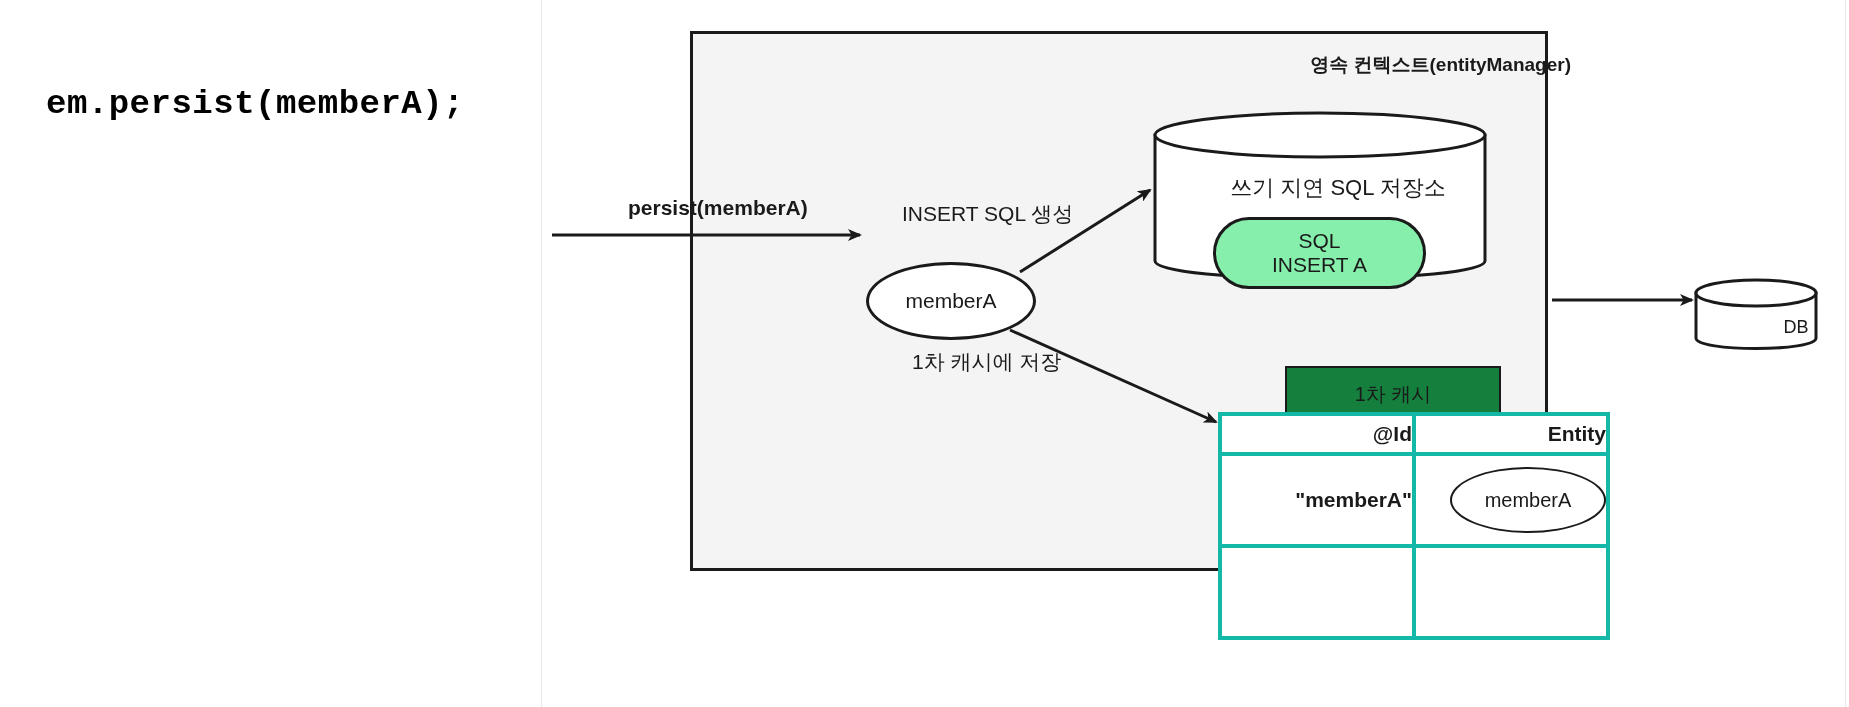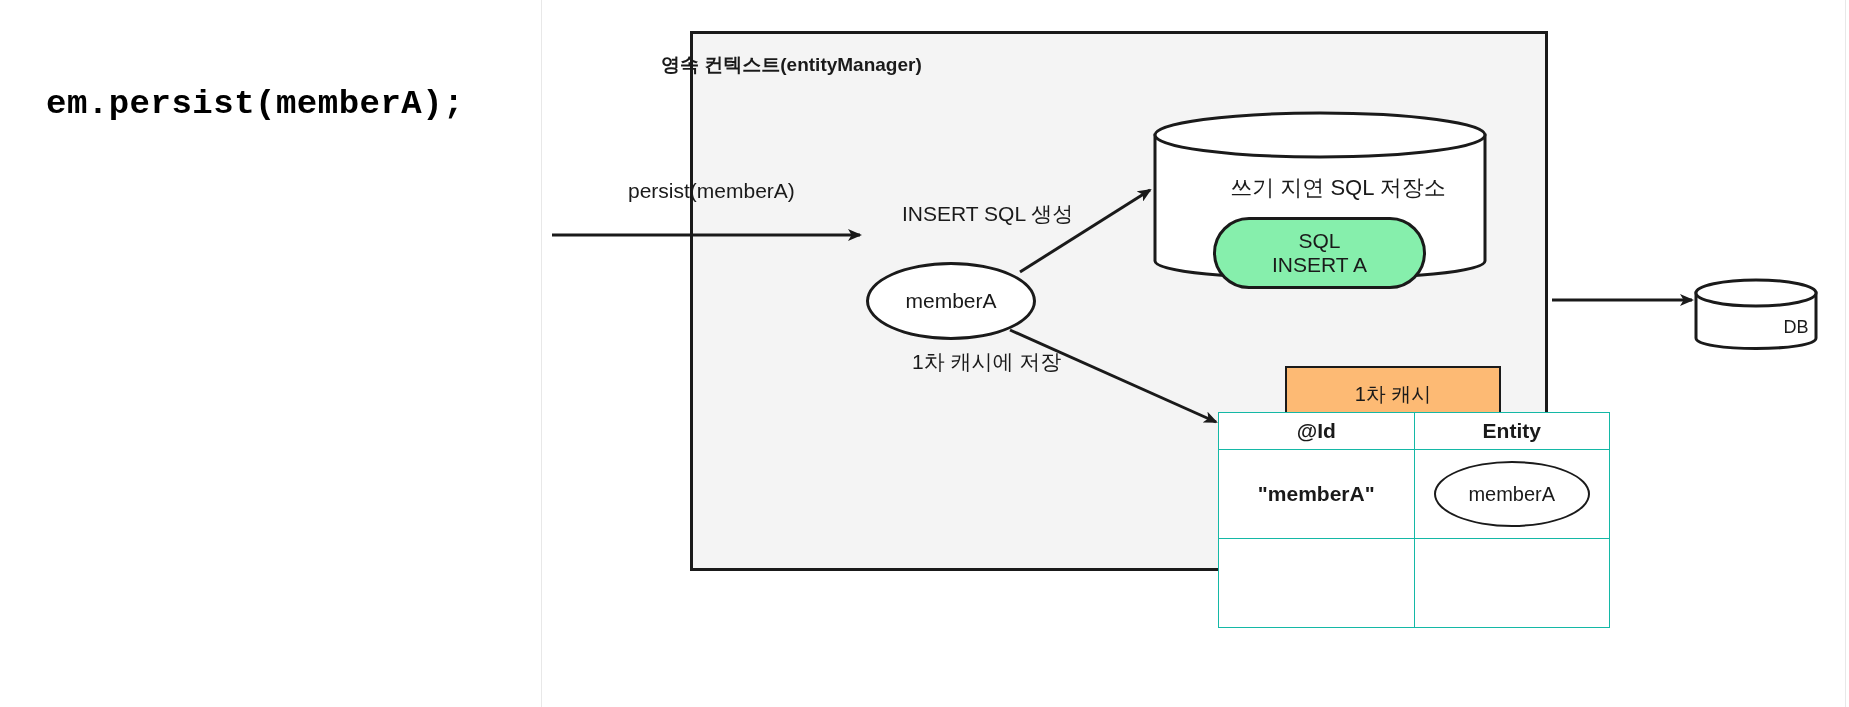--- a/index.html
+++ b/index.html
@@ -48,24 +48,24 @@
     left: 690px;
     top: 31px;
     width: 858px;
     height: 540px;
     background: #f4f4f4;
     border: 3px solid #1a1a1a;
     box-sizing: border-box;
   }
   .context-title {
     position: absolute;
-    left: 661px;
+    left: 713px;
     top: 52px;
     width: 858px;
-    text-align: left;
+    text-align: right;
     font-size: 19px;
     font-weight: bold;
     color: #1a1a1a;
   }
 
   
   .overlay {
     position: absolute;
     left: 0;
     top: 0;
@@ -74,21 +74,21 @@
     pointer-events: none;
   }
 
   
   .lbl {
     position: absolute;
     font-size: 21px;
     color: #1a1a1a;
     white-space: nowrap;
   }
-  .lbl-persist   { left: 628px; top: 179px; }
+  .lbl-persist   { left: 628px; top: 196px; font-weight: bold; }
   .lbl-insert    { left: 902px; top: 156px; margin-top: 44px; }
   .lbl-cache     { left: 912px; top: 348px; }
 
   
   .ellipse-member {
     position: absolute;
     left: 866px;
     top: 262px;
     width: 170px;
     height: 78px;
@@ -140,21 +140,21 @@
     color: #1a1a1a;
   }
 
   
   .cache-tab {
     position: absolute;
     left: 1285px;
     top: 366px;
     width: 216px;
     height: 56px;
-    background: #fdba74;
+    background: #15803d;
     border: 2px solid #1a1a1a;
     box-sizing: border-box;
     display: flex;
     align-items: center;
     justify-content: center;
     font-size: 20px;
     color: #1a1a1a;
   }
 
   
@@ -162,23 +162,23 @@
     position: absolute;
     left: 1218px;
     top: 412px;
     width: 392px;
     border-collapse: collapse;
     background: #ffffff;
     table-layout: fixed;
   }
   .cache-table th,
   .cache-table td {
-    border: 1px solid #14b8a6;
+    border: 4px solid #14b8a6;
     height: 57px;
-    text-align: center;
+    text-align: right;
     font-size: 21px;
     color: #1a1a1a;
     padding: 0;
     background: #ffffff;
   }
   .cache-table th { height: 36px; font-weight: bold; }
   .cache-table td.tall { height: 88px; }
   .cache-table td.key  { font-weight: bold; }
   .entity-ellipse {
     display: inline-flex;

